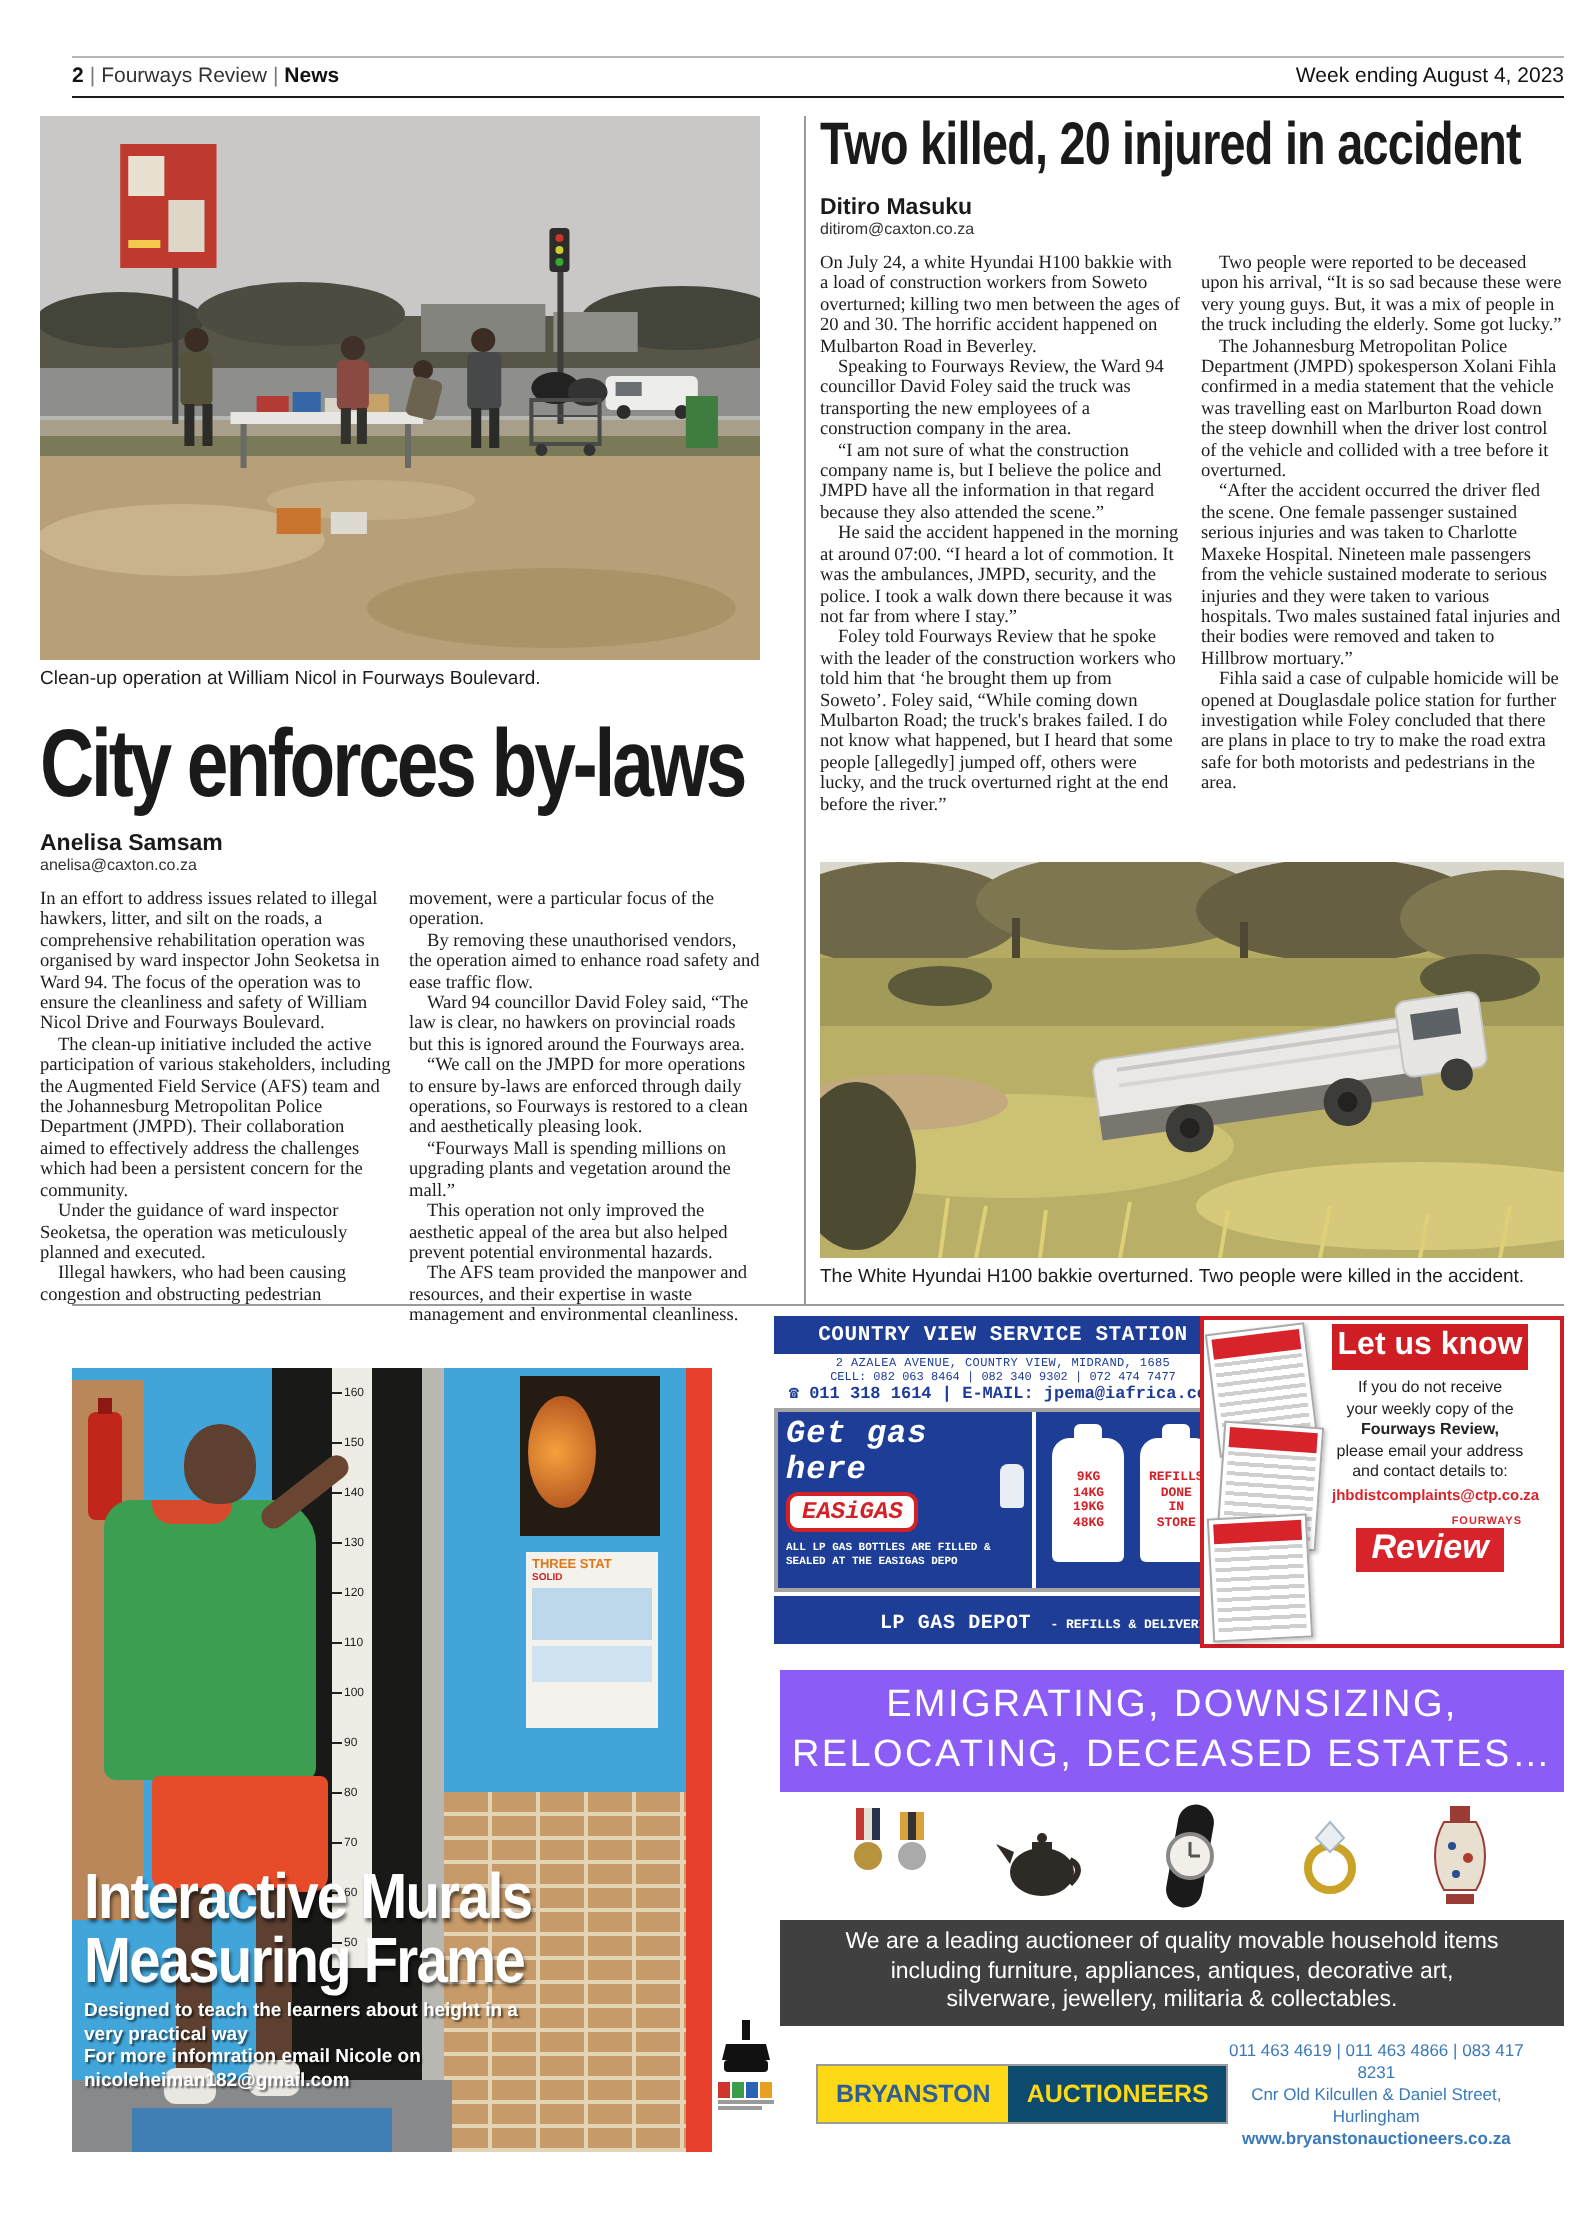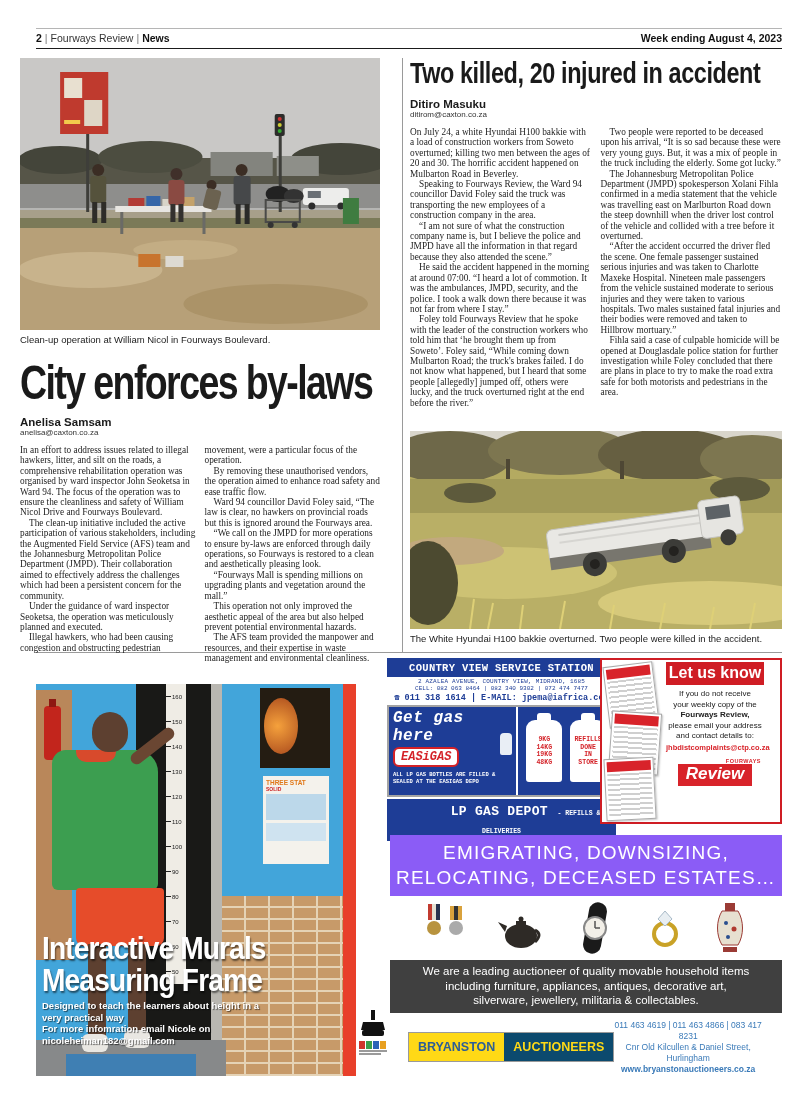--- a/index.html
+++ b/index.html
@@ -7,21 +7,21 @@
   .page { position:relative; width:786px; height:1113px; background:#ffffff; margin:0 auto;
           font-family:"Liberation Sans", sans-serif; overflow:hidden; }
 
   
   .pg-header { position:absolute; left:36px; top:28px; width:746px;
                border-top:1px solid #b5b5b5; border-bottom:1.5px solid #1a1a1a;
                padding:3px 0 4px; display:flex; justify-content:space-between;
                font-size:10.5px; color:#333; }
   .pg-header b { color:#111; }
   .pg-header .sep { color:#777; padding:0 3px; }
-  .pg-date { font-weight:bold; color:#111;text-align:right; }
+  .pg-date { font-weight:normal; color:#111;text-align:right; }
 
   
   .vdiv { position:absolute; left:402px; top:58px; width:1px; height:594px; background:#9a9a9a; }
   .hdiv { position:absolute; left:36px; top:652px; width:746px; height:1px; background:#9a9a9a; }
 
   .col-left  { position:absolute; left:20px;  top:58px; width:360px; }
   .col-right { position:absolute; left:410px; top:56px; width:372px; }
 
   figure { position:relative; overflow:hidden; }
   .caption { font-size:9.5px; color:#1c1c1c; padding:4px 0 2px; }
@@ -117,21 +117,21 @@
   .cv-note { color:#fff; font-weight:bold; font-size:5.5px; margin-top:4px; line-height:7px; }
   .cv-bottle-icon { position:absolute; right:4px; top:26px; width:12px; height:22px; background:#e9eef5;
                     border-radius:4px 4px 2px 2px; }
   .cv-right { flex:1; display:flex; justify-content:space-evenly; align-items:center; }
   .cyl { width:36px; height:62px; background:#fff; border-radius:9px 9px 3px 3px; position:relative;
          display:flex; flex-direction:column; justify-content:center; align-items:center; }
   .cyl::before { content:''; position:absolute; top:-7px; left:11px; width:14px; height:7px;
                  background:#fff; border-radius:3px 3px 0 0; }
   .cyl span { color:#d42127; font-weight:bold; font-size:6.5px; line-height:7.5px; }
   .cv-foot { background:#1e3d96; color:#fff; text-align:center; margin-top:2px; padding:3px 0; }
-  .cv-foot b { font-size:13px; letter-spacing:.3px;margin-left:48px; }
+  .cv-foot b { font-size:10px; letter-spacing:.3px;margin-left:48px; }
   .cv-foot span { font-size:6.5px; font-weight:bold; }
 
   
   .ad-lk { left:600px; top:658px; width:182px; height:166px; border:2px solid #cf1d24; background:#fff; }
   .lk-papers { position:absolute; left:2px; top:4px; width:60px; height:154px; }
   .paper { position:absolute; width:50px; height:62px; background:#fff; border:1px solid #aaa;
            box-shadow:1px 1px 2px rgba(0,0,0,.25); overflow:hidden; }
   .paper::before { content:''; display:block; height:10px; background:#d8232a; margin:2px; }
   .paper::after { content:''; display:block; margin:2px; height:44px;
            background:repeating-linear-gradient(to bottom,#cfcfcf 0 2px,#fff 2px 5px); }

